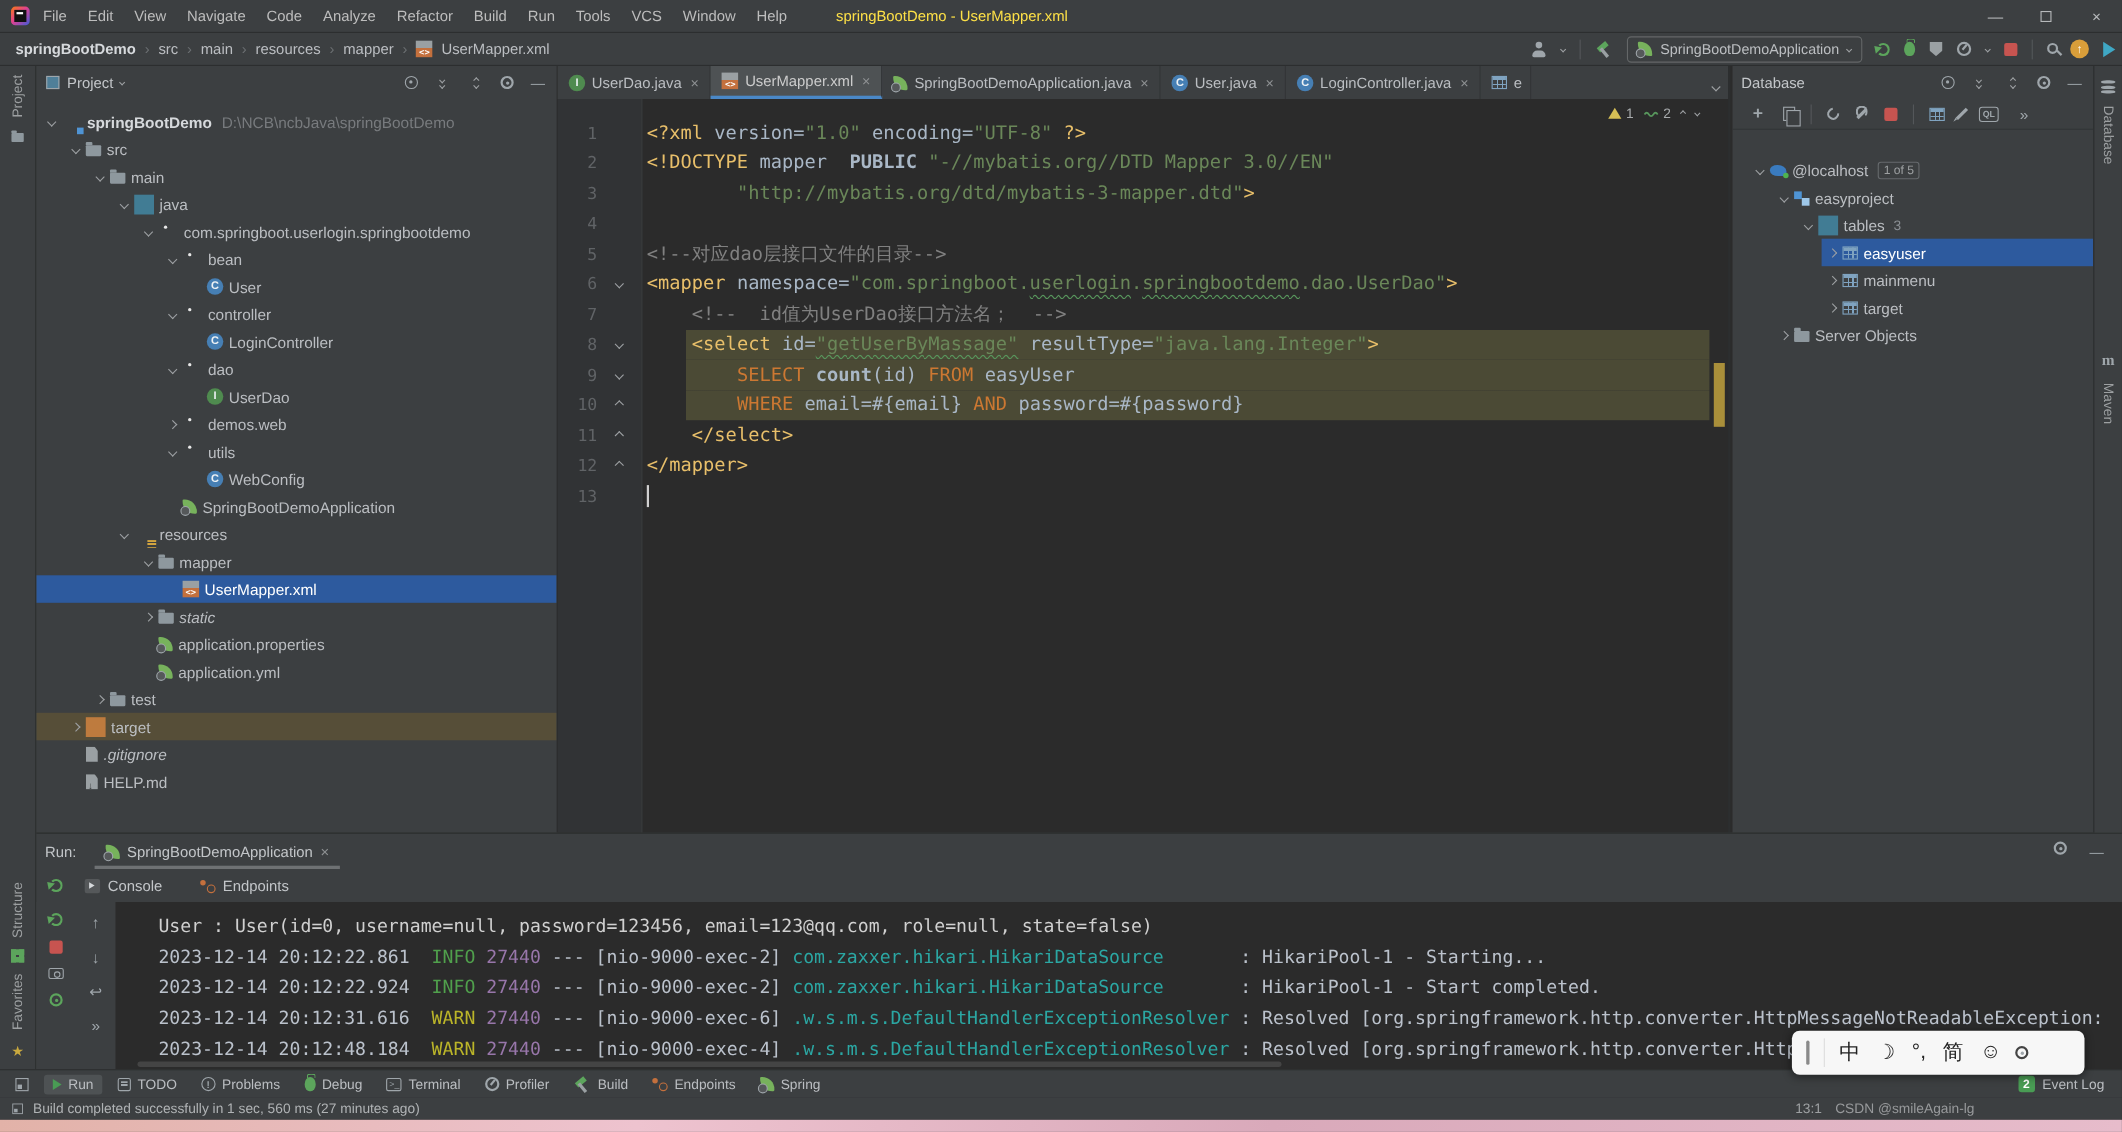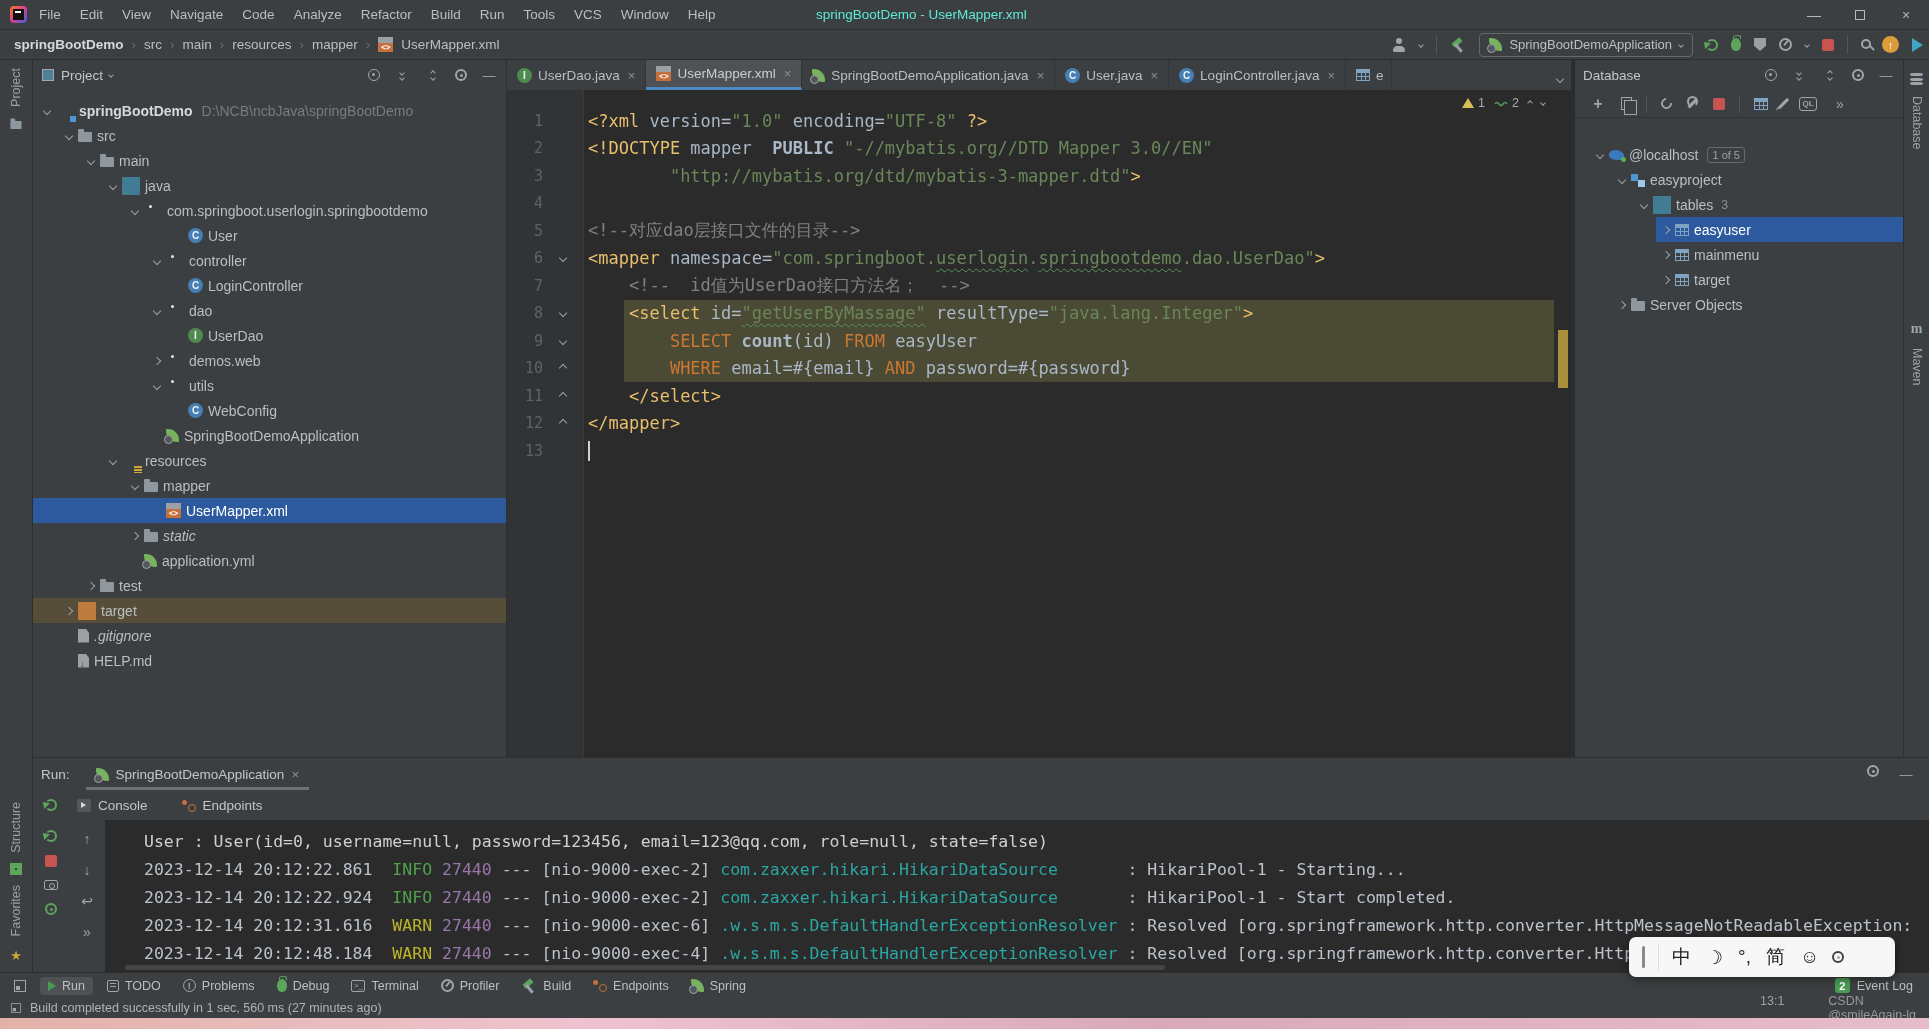--- a/index.html
+++ b/index.html
@@ -9,21 +9,21 @@
   .flex{display:flex;align-items:center}
   .ic{display:inline-flex;align-items:center;justify-content:center;flex:none;width:18px;height:18px;position:relative}
 
   
   #titlebar{left:0;top:0;width:1929px;height:30px;background:#3c3f41;border-bottom:1px solid #2c2e2f;display:flex;align-items:center}
   #logo{width:17px;height:17px;border-radius:4px;margin:0 12px 0 10px;background:linear-gradient(135deg,#f97a12,#e0418f 45%,#3b5bdb);position:relative}
   #logo::after{content:'';position:absolute;inset:3px;background:#111}
   #logo::before{content:'';position:absolute;left:5px;top:5px;width:6px;height:2px;background:#fff;z-index:2}
   #menus{display:flex;gap:19px;color:#bdbdbd;font-size:13.5px}
   #menus span{cursor:default}
-  #win-title{position:absolute;left:816px;color:#5eead4;font-size:13.5px}
+  #win-title{position:absolute;left:760px;color:#fde047;font-size:13.5px}
   #winbtns{position:absolute;right:0;top:0;height:30px;display:flex}
   #winbtns .wb{width:46px;height:30px;display:flex;align-items:center;justify-content:center;color:#b6b9bb;font-size:14px}
   .i-maxbox{width:10px;height:10px;border:1.5px solid #b6b9bb}
 
   
   #navbar{left:0;top:30px;width:1929px;height:30px;background:#3c3f41;display:flex;align-items:center;border-bottom:1px solid #2c2e2f}
   #crumbs{display:flex;align-items:center;gap:8px;padding-left:14px;font-size:13.5px;color:#bbbec2}
   #crumbs .sep{color:#6b6f72}
   #crumbs .root{font-weight:bold;color:#d6d9dc}
   #nav-right{position:absolute;right:6px;display:flex;align-items:center;gap:13px;height:30px}
@@ -99,21 +99,21 @@
   .k-ts{color:#bbc2cc}.k-info{color:#50a04c}.k-warn{color:#bbb529}.k-pid{color:#9876aa}.k-log{color:#2ba7a3}.k-msg{color:#d0d0d0}
   #hscroll{position:absolute;left:20px;bottom:2px;width:1040px;height:5px;background:rgba(255,255,255,.12);border-radius:3px}
 
   
   #toolbar-bottom{left:0;top:972px;width:1929px;height:26px;background:#3c3f41;border-top:1px solid #2c2e2f;display:flex;align-items:center;padding-left:6px;gap:6px;font-size:12.5px;color:#bbbec2}
   .bitem{display:flex;align-items:center;gap:6px;padding:2px 8px;border-radius:3px}
   .bitem.active{background:#4e5254}
   #eventlog{position:absolute;right:16px;display:flex;align-items:center;gap:7px}
   #el-badge{width:15px;height:15px;background:#499C54;border-radius:3px;color:#fff;font-size:11px;font-weight:bold;display:flex;align-items:center;justify-content:center}
   #statusbar{left:0;top:998px;width:1929px;height:20px;background:#3c3f41;display:flex;align-items:center;font-size:12.5px;color:#b0b3b5;padding-left:10px;gap:8px}
-  #status-right{position:absolute;left:1760px;display:flex;gap:44px;color:#9da0a2}
+  #status-right{position:absolute;left:1632px;display:flex;gap:12px;color:#9da0a2}
   #watermark{color:#97999b}
   #pinkstrip{left:0;top:1018px;width:1929px;height:11px;background:linear-gradient(90deg,#e2b2a8,#eec3cf 30%,#d9a9ba 60%,#e7bccb)}
 
   
   #ime{left:1629px;top:937px;width:266px;height:40px;background:#f7f7f7;border-radius:7px;box-shadow:0 2px 8px rgba(0,0,0,.45);display:flex;align-items:center;gap:13px;padding:0 13px;color:#222;font-size:19px}
   #ime .bar{width:3px;height:22px;background:#8a8a8a;border-radius:2px}
   #ime .div{width:1px;height:26px;background:#ddd}
 
   
   .arr{display:inline-block;width:6px;height:6px;border-right:1.6px solid #9da0a3;border-bottom:1.6px solid #9da0a3}
@@ -342,20 +342,27 @@
           <span class="ic i-folder-src"></span>
           <span class="lbl">java</span>
         </div>
         <div class="trow" style="padding-left: 92px;">
           <span class="arr-box">
             <span class="arr d"></span>
           </span>
           <span class="ic i-package"></span>
           <span class="lbl">com.springboot.userlogin.springbootdemo</span>
         </div>
+        <div class="trow" style="padding-left: 114px;">
+          <span class="arr-box">
+            <span class="arr d"></span>
+          </span>
+          <span class="ic i-package"></span>
+          <span class="lbl">bean</span>
+        </div>
         <div class="trow" style="padding-left: 136px;">
           <span class="arr-box"></span>
           <span class="ic i-class"></span>
           <span class="lbl">User</span>
         </div>
         <div class="trow" style="padding-left: 114px;">
           <span class="arr-box">
             <span class="arr d"></span>
           </span>
           <span class="ic i-package"></span>
@@ -420,20 +427,25 @@
           <span class="arr-box"></span>
           <span class="ic i-xml"></span>
           <span class="lbl">UserMapper.xml</span>
         </div>
         <div class="trow" style="padding-left: 92px; font-style: italic;">
           <span class="arr-box">
             <span class="arr r"></span>
           </span>
           <span class="ic i-folder"></span>
           <span class="lbl">static</span>
+        </div>
+        <div class="trow" style="padding-left: 92px;">
+          <span class="arr-box"></span>
+          <span class="ic i-spring-cfg"></span>
+          <span class="lbl">application.properties</span>
         </div>
         <div class="trow" style="padding-left: 92px;">
           <span class="arr-box"></span>
           <span class="ic i-spring-cfg"></span>
           <span class="lbl">application.yml</span>
         </div>
         <div class="trow" style="padding-left: 48px;">
           <span class="arr-box">
             <span class="arr r"></span>
           </span>

